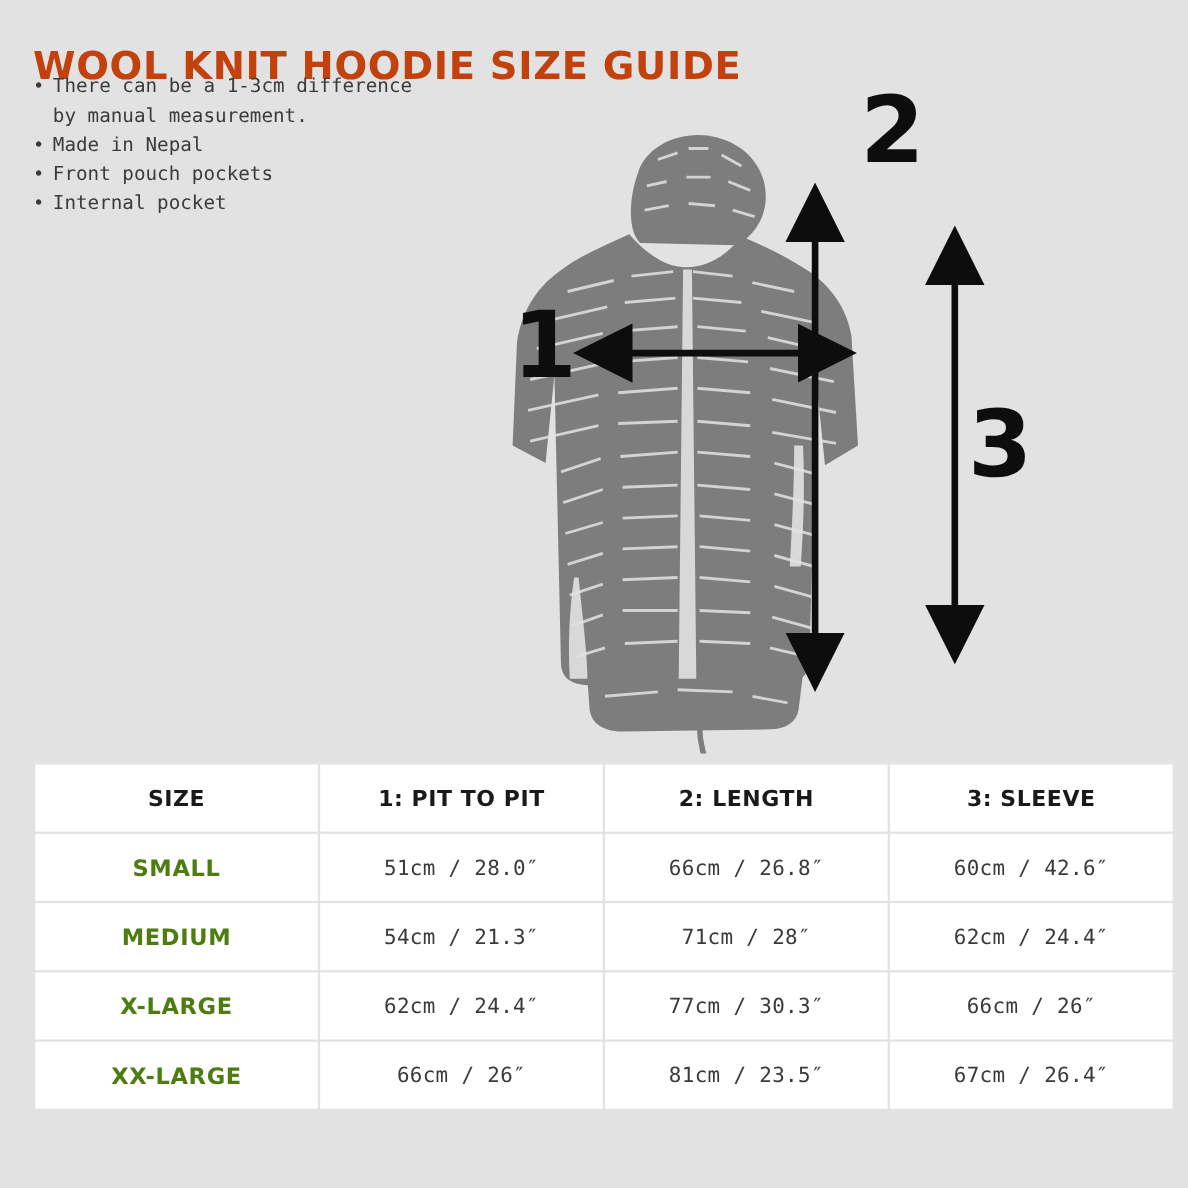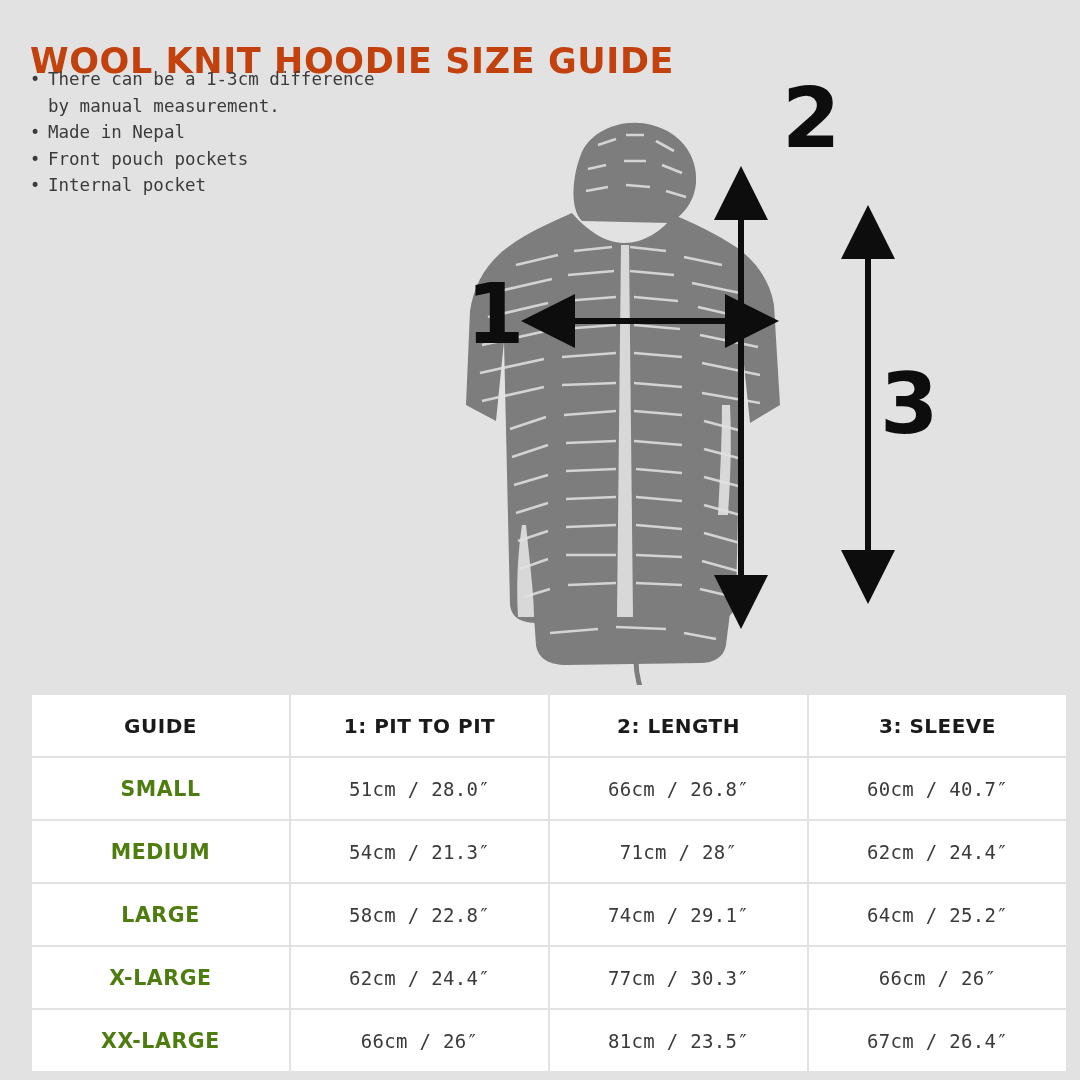--- a/index.html
+++ b/index.html
@@ -206,46 +206,40 @@
     <line x1="530" y1="321" x2="770" y2="321" stroke="#0d0d0d" stroke-width="6" marker-start="url(#atail)" marker-end="url(#ahead)"></line>
 
     <line x1="741" y1="175" x2="741" y2="620" stroke="#0d0d0d" stroke-width="6" marker-start="url(#atail)" marker-end="url(#ahead)"></line>
 
     <line x1="868" y1="214" x2="868" y2="595" stroke="#0d0d0d" stroke-width="6" marker-start="url(#atail)" marker-end="url(#ahead)"></line>
   </svg>
 
   <table class="size-table">
     <thead>
       <tr>
-        <th class="col-size">GUIDE</th>
+        <th class="col-size">SIZE</th>
         <th class="col-meas">1: PIT TO PIT</th>
         <th class="col-meas">2: LENGTH</th>
         <th class="col-meas">3: SLEEVE</th>
       </tr>
     </thead>
     <tbody>
       <tr>
         <td class="size-name">SMALL</td>
         <td class="meas">51cm / 28.0″</td>
         <td class="meas">66cm / 26.8″</td>
-        <td class="meas">60cm / 40.7″</td>
+        <td class="meas">60cm / 42.6″</td>
       </tr>
       <tr>
         <td class="size-name">MEDIUM</td>
         <td class="meas">54cm / 21.3″</td>
         <td class="meas">71cm / 28″</td>
         <td class="meas">62cm / 24.4″</td>
       </tr>
       <tr>
-        <td class="size-name">LARGE</td>
-        <td class="meas">58cm / 22.8″</td>
-        <td class="meas">74cm / 29.1″</td>
-        <td class="meas">64cm / 25.2″</td>
-      </tr>
-      <tr>
         <td class="size-name">X-LARGE</td>
         <td class="meas">62cm / 24.4″</td>
         <td class="meas">77cm / 30.3″</td>
         <td class="meas">66cm / 26″</td>
       </tr>
       <tr>
         <td class="size-name">XX-LARGE</td>
         <td class="meas">66cm / 26″</td>
         <td class="meas">81cm / 23.5″</td>
         <td class="meas">67cm / 26.4″</td>

